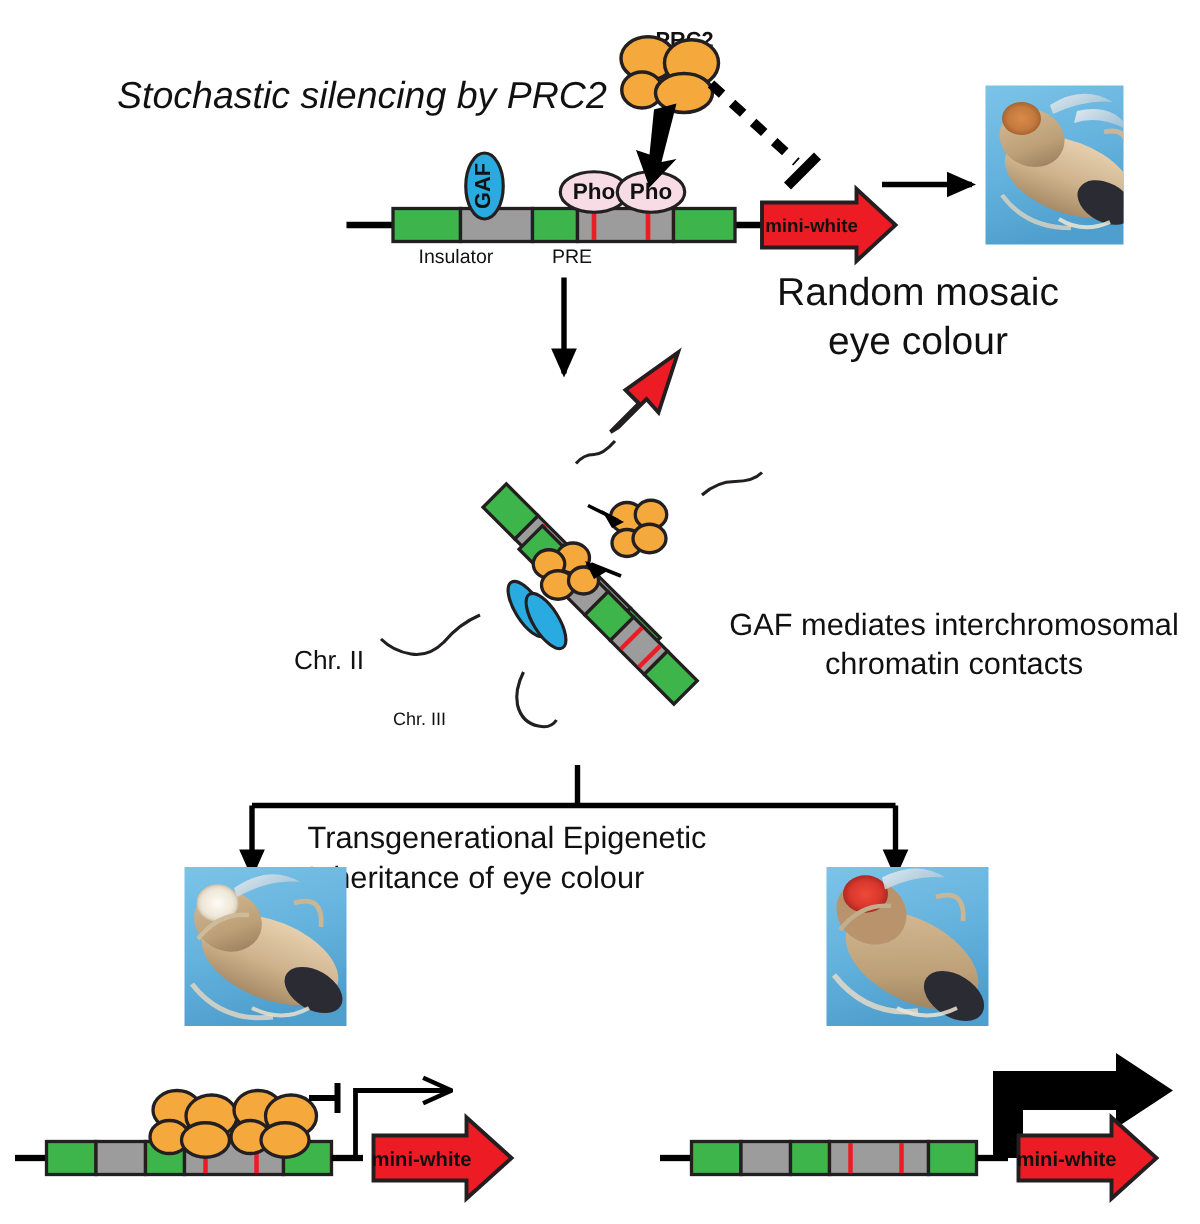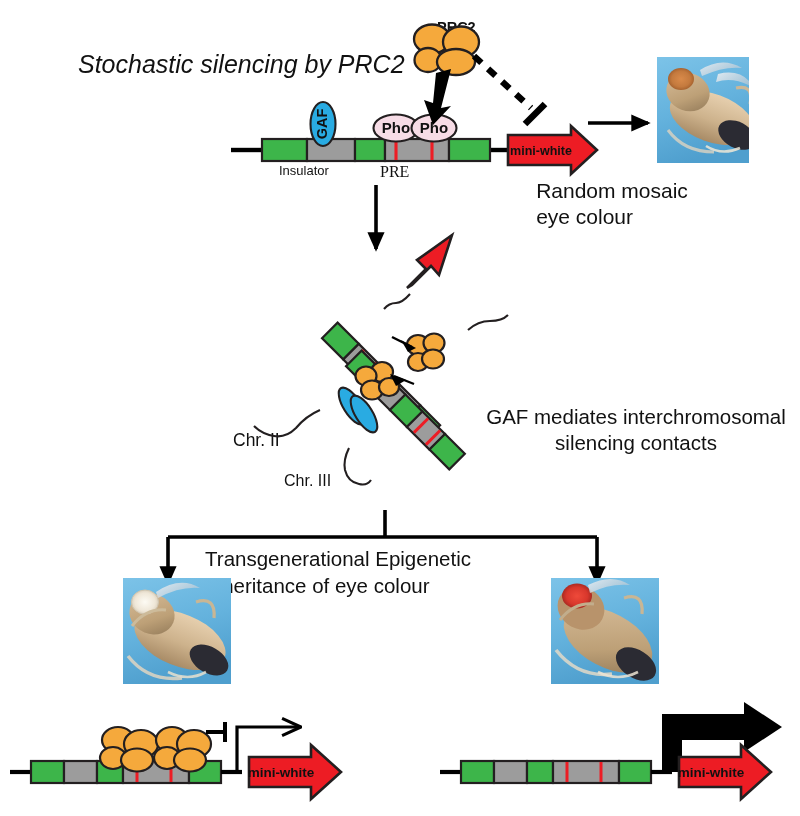--- a/index.html
+++ b/index.html
@@ -3,48 +3,48 @@
 <meta charset="utf-8">
 <style>
   html,body{margin:0;padding:0;background:#ffffff;}
   body{width:800px;height:816px;position:relative;overflow:hidden;
        font-family:"Liberation Sans",sans-serif;color:#000;}
   .abs{position:absolute;}
   .txt{color:#111;line-height:1.18;white-space:pre;}
   #title-stochastic{left:78px;top:50px;font-size:25px;font-style:italic;}
   #label-prc2-top{left:437px;top:4px;font-size:14.5px;font-weight:bold;margin-top:15px;}
   #label-insulator{left:279px;top:163px;font-size:13px;text-align:right;}
-  #label-pre{left:380px;top:163px;font-size:16px;font-family:Liberation Serif, serif;}
-  #label-random-mosaic{left:612px;top:178px;font-size:21px;text-align:left;
+  #label-pre{left:368px;top:163px;font-size:13px;}
+  #label-random-mosaic{left:612px;top:178px;font-size:26px;text-align:center;
       transform:translateX(-50%);line-height:1.25;}
   #label-gaf-mediates{left:608px;top:404px;font-size:20.5px;text-align:center;
       transform:translateX(-50%);line-height:1.25;margin-left:28px;}
-  #label-chr2{left:196px;top:430px;font-size:17.5px;margin-left:37px;}
-  #label-chr3{left:284px;top:472px;font-size:16px;}
+  #label-chr2{left:196px;top:430px;font-size:17.5px;}
+  #label-chr3{left:262px;top:472px;font-size:12px;}
   #label-transgen{left:338px;top:546px;font-size:20.5px;
       transform:translateX(-50%);line-height:1.3;}
 
   
   svg.layer{position:absolute;left:0;top:0;width:800px;height:816px;
             pointer-events:none;overflow:visible;}
 </style>
 </head>
 <body>
 
 <div class="abs txt" id="title-stochastic">Stochastic silencing by PRC2</div>
 
 <div class="abs txt" id="label-prc2-top">PRC2</div>
 
 <div class="abs txt" id="label-insulator">Insulator</div>
 
 <div class="abs txt" id="label-pre">PRE</div>
 
 <div class="abs txt" id="label-random-mosaic"><span>Random mosaic</span><br><span>eye colour</span></div>
 
-<div class="abs txt" id="label-gaf-mediates"><span>GAF mediates interchromosomal</span><br><span>silencing contacts</span></div>
+<div class="abs txt" id="label-gaf-mediates"><span>GAF mediates interchromosomal</span><br><span>chromatin contacts</span></div>
 
 <div class="abs txt" id="label-chr2">Chr. II</div>
 <div class="abs txt" id="label-chr3">Chr. III</div>
 
 <div class="abs txt" id="label-transgen"><span>Transgenerational Epigenetic</span><br><span>Inheritance of eye colour</span></div>
 
 <svg class="layer" viewBox="0 0 800 816">
   <defs>
 
     <radialGradient id="flyTopEye" cx="50%" cy="50%" r="50%">

